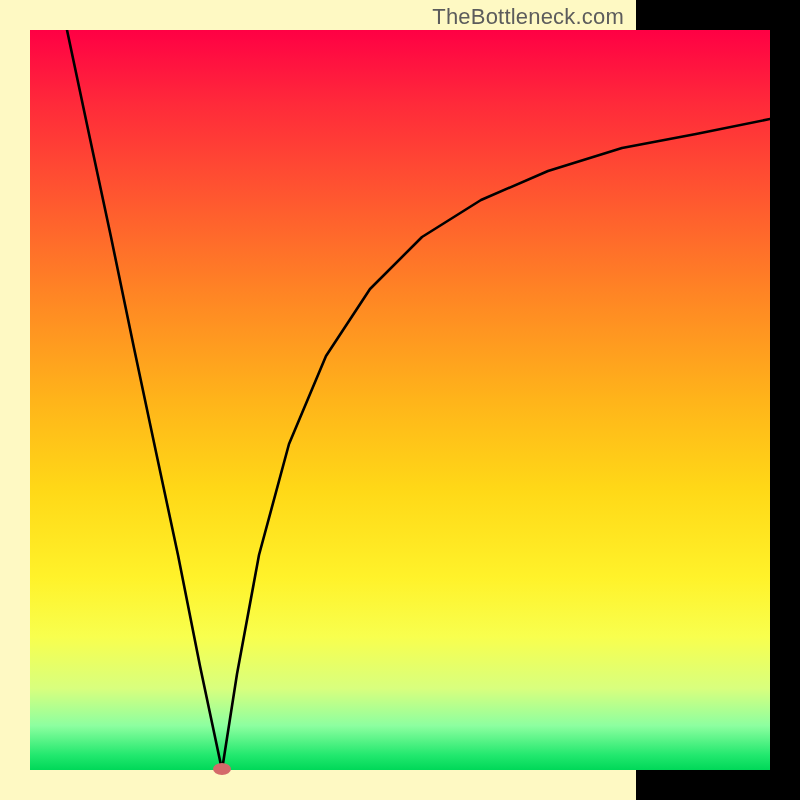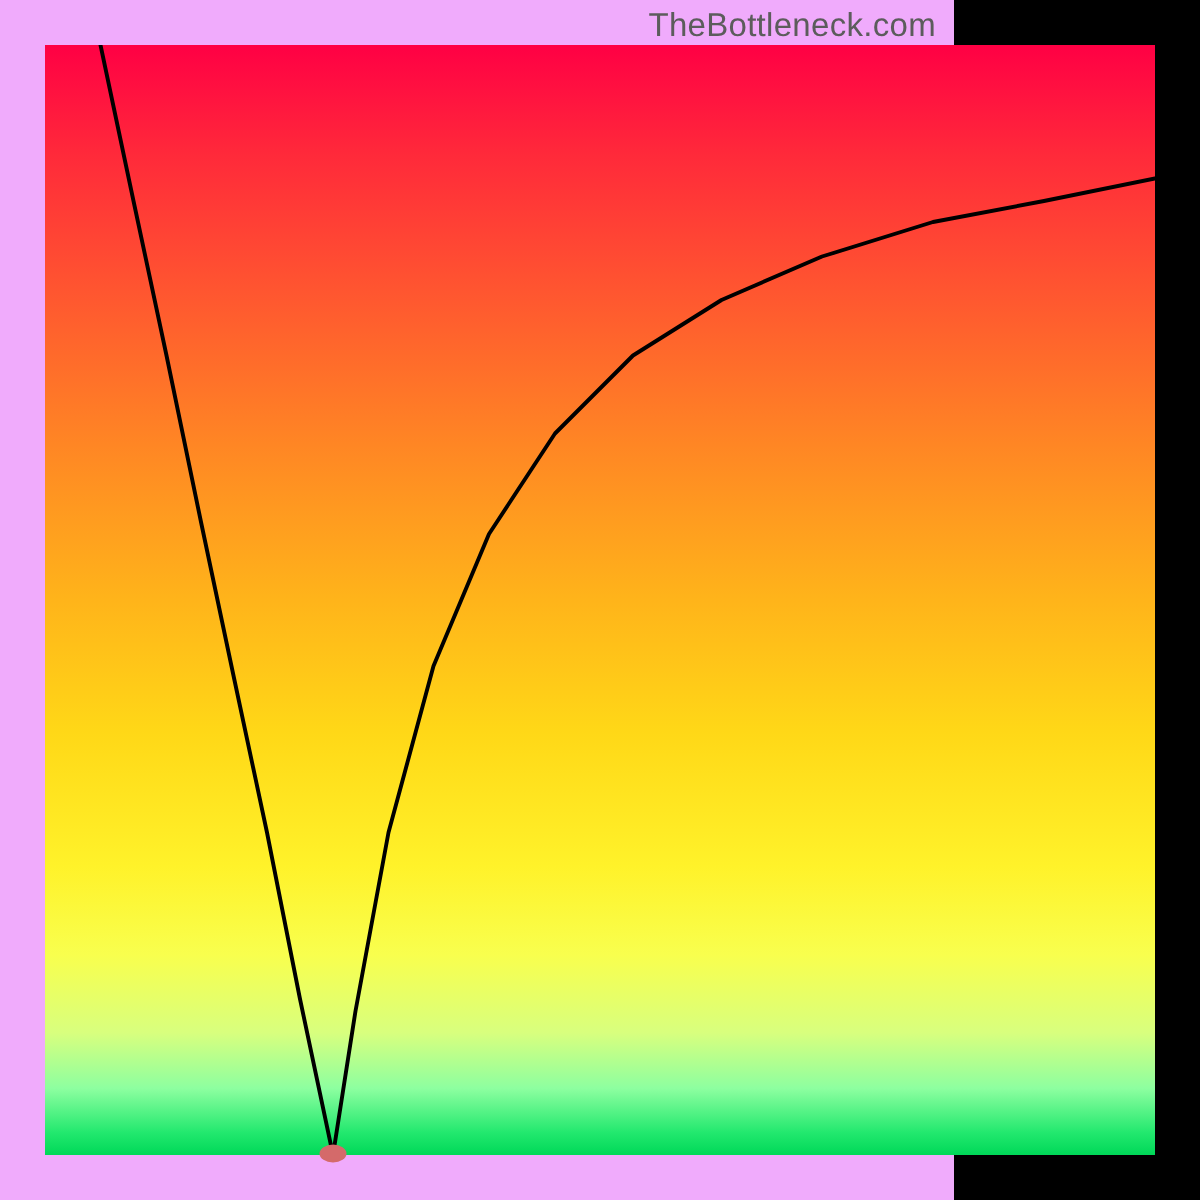--- a/index.html
+++ b/index.html
@@ -10,21 +10,21 @@
     background: #000;
     overflow: hidden;
     font-family: Arial, Helvetica, sans-serif;
   }
   .frame {
     position: absolute;
     top: 0;
     left: 0;
     width: 636px;
     height: 800px;
-    background: #f0abfc;
+    background: #fef9c3;
   }
   .plot {
     position: absolute;
     top: 30px;
     left: 30px;
     width: 740px;
     height: 740px;
     background: linear-gradient(
       to bottom,
       #ff0044 0%,

